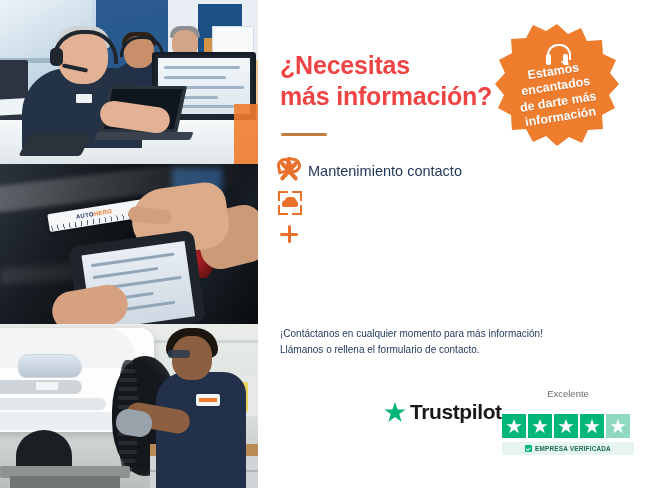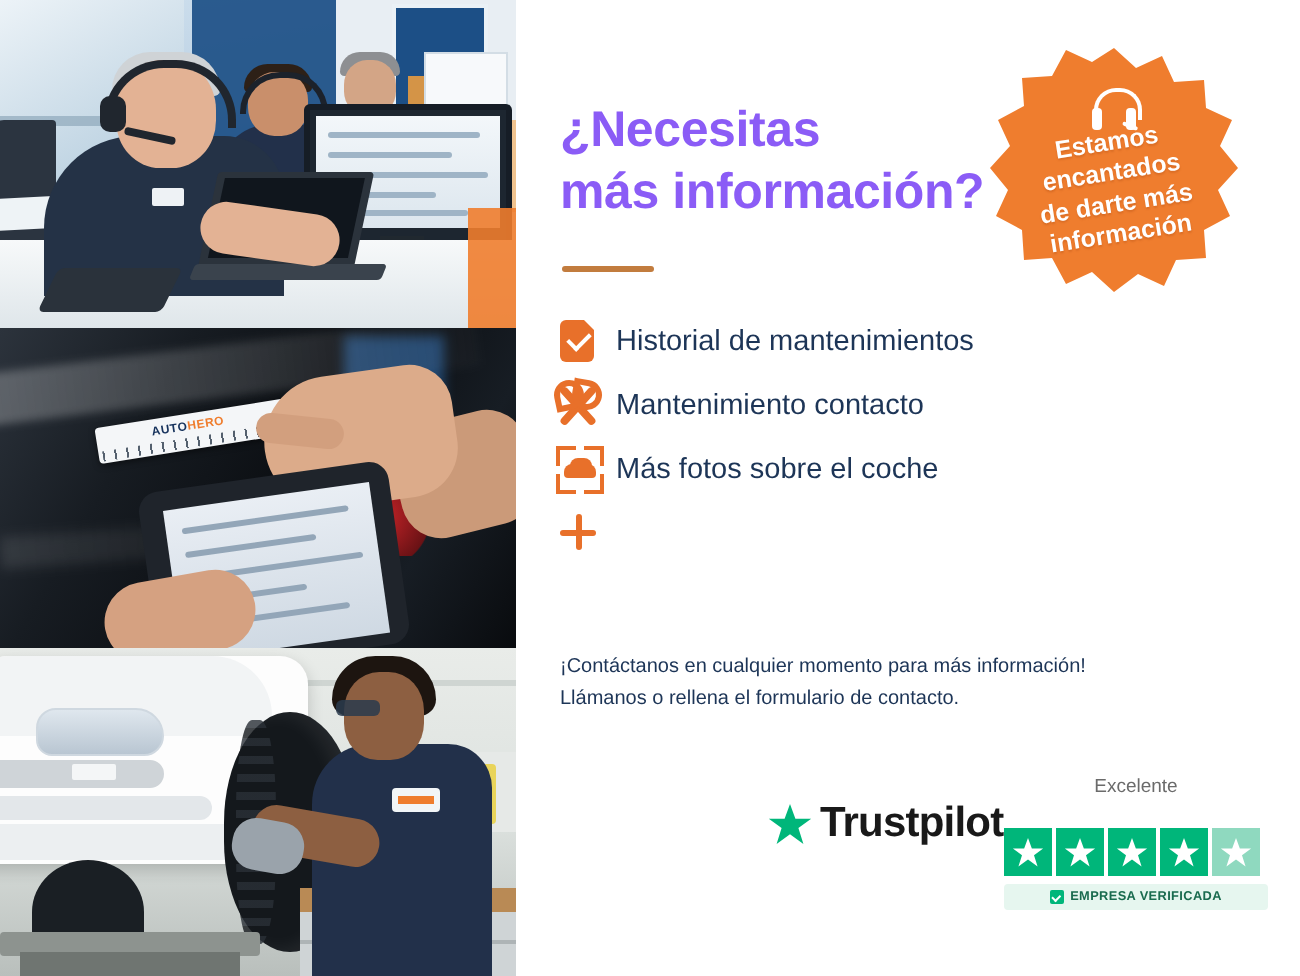--- a/index.html
+++ b/index.html
@@ -108,21 +108,21 @@
   .p3-bench{position:absolute;left:150px;top:120px;width:108px;height:12px;background:#b98a55;}
   .p3-cab{position:absolute;left:150px;top:132px;width:108px;height:32px;background:#cfd4d6;}
   .p3-cabline{position:absolute;left:150px;top:146px;width:108px;height:2px;background:#aeb4b6;}
   .p3-shelf{position:absolute;left:214px;top:52px;width:44px;height:40px;background:#e6e9e7;}
   .p3-bottle{position:absolute;left:236px;top:58px;width:12px;height:30px;background:#e9d24a;border-radius:2px;opacity:.9;}
 
   
   .content{position:relative;flex:1;height:488px;background:#fff;padding:0;}
 
   .heading{position:absolute;left:22px;top:50px;width:250px;
-    font-size:25px;line-height:1.22;font-weight:700;color:#8b5cf6;letter-spacing:-.2px;}
+    font-size:25px;line-height:1.22;font-weight:700;color:#ef4444;letter-spacing:-.2px;}
   .rule{position:absolute;left:23px;top:133px;width:46px;height:3px;background:#c27c3e;border-radius:2px;}
 
   
   .badge{position:absolute;left:237px;top:22px;width:124px;height:124px;}
   .badge svg{position:absolute;left:0;top:0;}
   .badge-head{position:absolute;left:50px;top:22px;width:24px;height:22px;}
   .badge-head .arc{position:absolute;left:2px;top:0;width:20px;height:14px;border:2.4px solid #fff;border-bottom:none;border-radius:11px 11px 0 0;}
   .badge-head .e1,.badge-head .e2{position:absolute;top:10px;width:5px;height:11px;background:#fff;border-radius:2px;}
   .badge-head .e1{left:1px;} .badge-head .e2{right:1px;}
   .badge-head .boom{position:absolute;right:0px;top:18px;width:8px;height:2.4px;background:#fff;border-radius:2px;transform:rotate(22deg);}
@@ -315,48 +315,39 @@
         <span>Estamos</span>
         <span>encantados</span>
         <span>de darte más</span>
         <span>información</span>
       </div>
     </div>
 
     <div class="list">
       <div class="li">
         <div class="ic">
-            <div class="ic-doc">
-              <div class="chk"></div>
-            </div>
-          </div>
-        <div class="tx">Historial de mantenimientos</div>
-      </div>
-      <div class="li">
-        <div class="ic">
             <div class="ic-tools">
               <i></i>
               <i></i>
               <u></u>
               <u></u>
             </div>
           </div>
         <div class="tx">Mantenimiento contacto</div>
       </div>
       <div class="li">
         <div class="ic">
             <div class="ic-cam">
               <b></b>
               <b></b>
               <b></b>
               <b></b>
               <s></s>
             </div>
           </div>
-        <div class="tx">Más fotos sobre el coche</div>
       </div>
       <div class="li">
         <div class="ic">
             <div class="ic-plus"></div>
           </div>
       </div>
     </div>
 
     <div class="para">
       <div>¡Contáctanos en cualquier momento para más información!</div>

